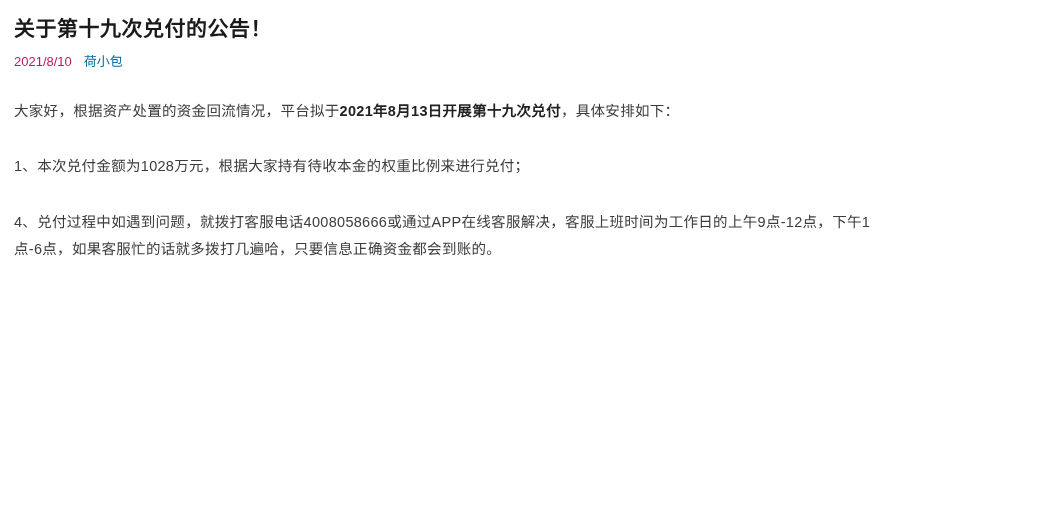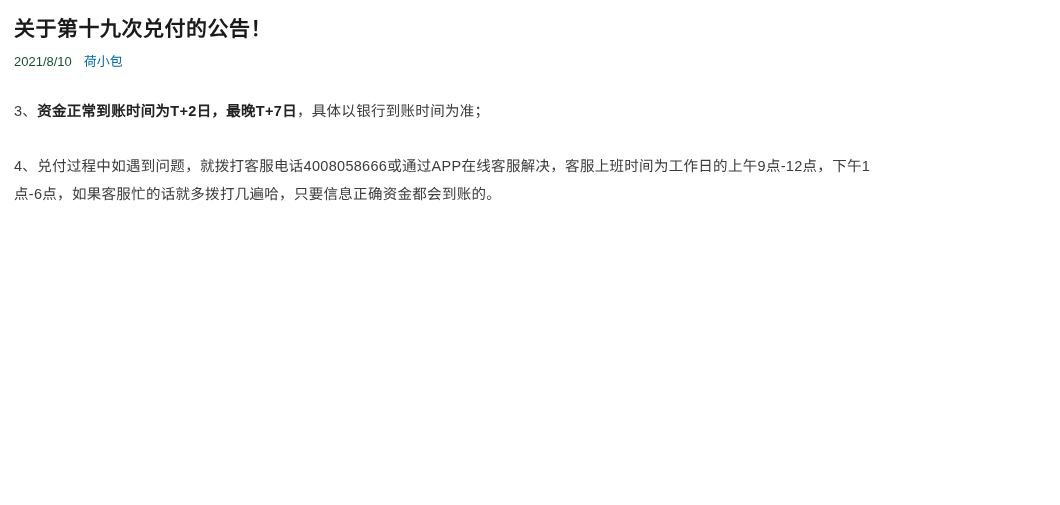--- a/index.html
+++ b/index.html
@@ -32,21 +32,21 @@
   }
   .meta-row {
     padding: 10px 14px 0 14px;
     font-size: 13px;
     line-height: 1.4;
     display: flex;
     align-items: baseline;
     gap: 12px;
   }
   .meta-date {
-    color: #14532d;
+    color: #be185d;
     font-size: 13px;
   }
   .meta-author {
     color: #0369a1;
     font-size: 13px;
     text-decoration: none;
   }
   .body-wrap {
     padding: 26px 14px 0 14px;
   }
@@ -77,17 +77,18 @@
 <div class="page">
 
   <h1 class="article-title">关于第十九次兑付的公告！</h1>
 
   <div class="meta-row">
     <span class="meta-date">2021/8/10</span>
     <a class="meta-author" href="#">荷小包</a>
   </div>
 
   <div class="body-wrap">
-    <p class="para"><span>3、</span><strong>资金正常到账时间为T+2日，最晚T+7日</strong><span>，具体以银行到账时间为准；</span></p>
+    <p class="para"><span>大家好，根据资产处置的资金回流情况，平台拟于</span><strong>2021年8月13日开展第十九次兑付</strong><span>，具体安排如下：</span></p>
+    <p class="para"><span>1、本次兑付金额为1028万元，根据大家持有待收本金的权重比例来进行兑付；</span></p>
     <p class="para para-long"><span>4、兑付过程中如遇到问题，就拨打客服电话4008058666或通过APP在线客服解决，客服上班时间为工作日的上午9点-12点，下午1点-6点，如果客服忙的话就多拨打几遍哈，只要信息正确资金都会到账的。</span></p>
   </div>
 
 </div>
 
 </body></html>

